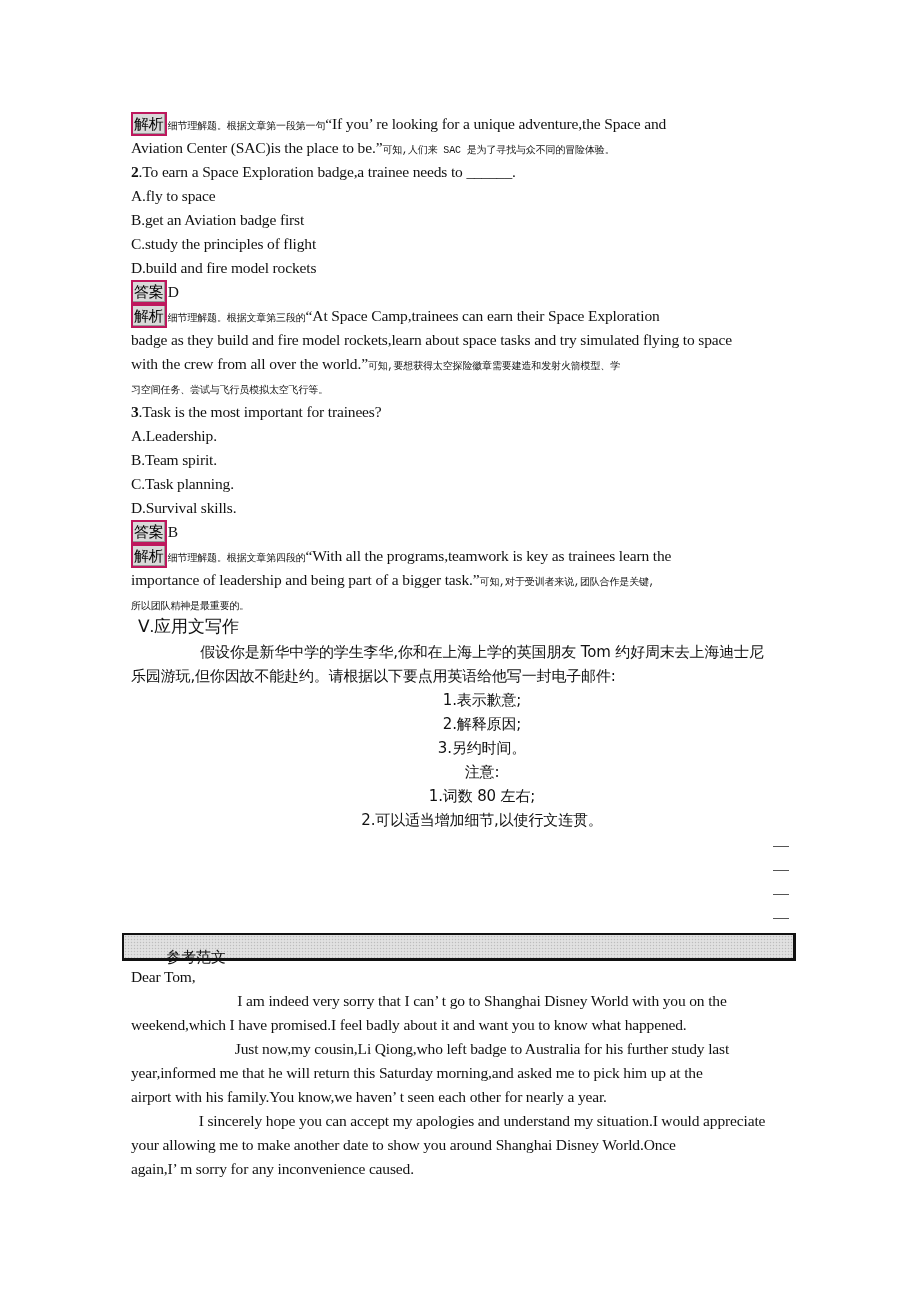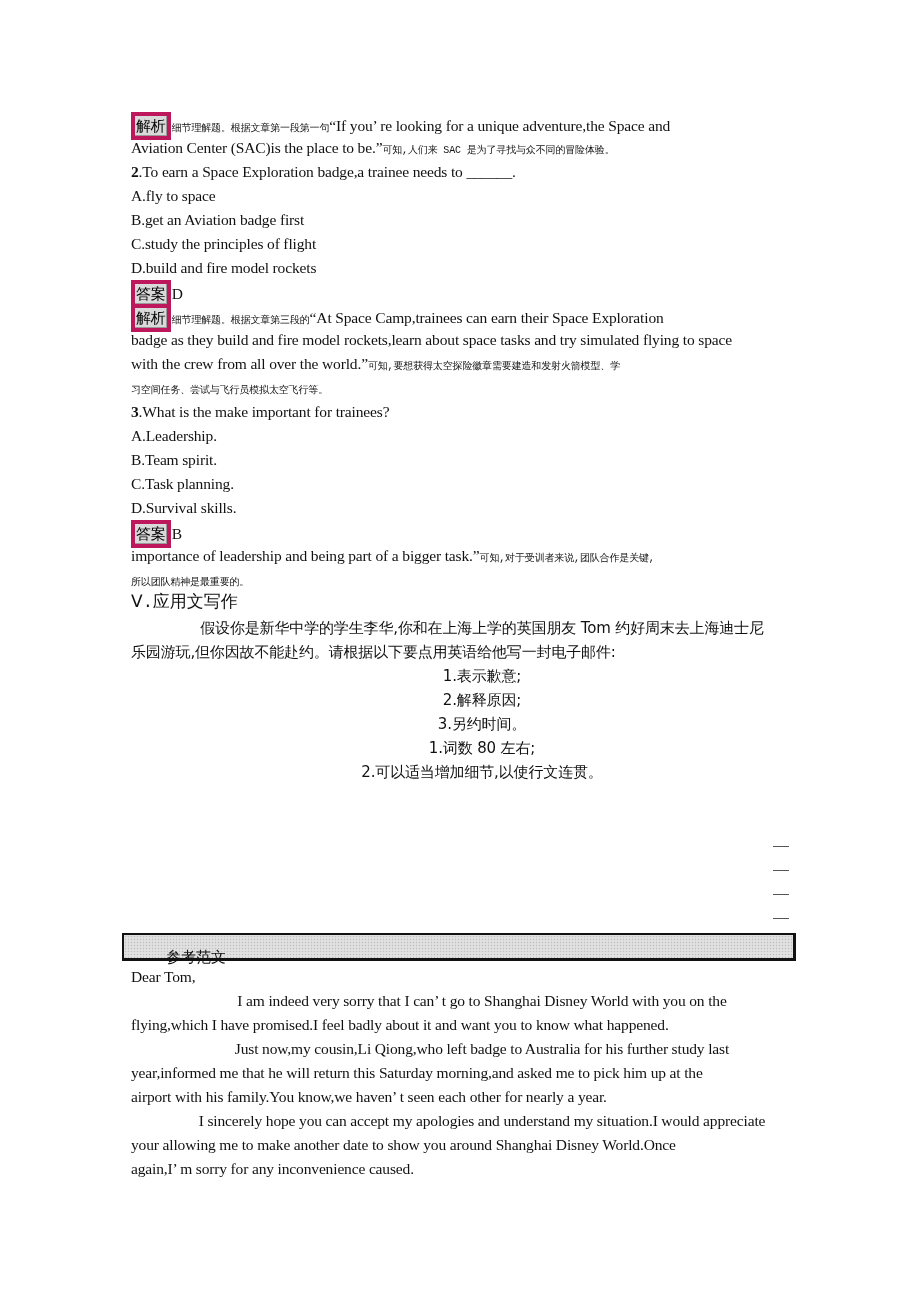--- a/index.html
+++ b/index.html
@@ -24,44 +24,45 @@
     .line {
       font-size: 15.5px;
       line-height: 24px;
       height: 24px;
       white-space: nowrap;
       letter-spacing: -0.15px;
     }
     .badge {
       display: inline-block;
       background: #d9d9d9;
-      border: 4px solid #be185d;
+      border: 2px solid #be185d;
       box-shadow: inset -1px -1px 0 #9a9a9a;
       font-family: "DejaVu Sans", sans-serif;
       font-size: 15px;
       line-height: 20px;
       height: 20px;
       padding: 0 1px;
       margin-right: 1px;
       vertical-align: 0px;
       color: #000;
     }
     .cn {
       font-family: Liberation Mono, monospace;
       font-size: 10px;
     }
     .num {
       font-weight: bold;
     }
     .section-heading {
-      font-family: Liberation Mono, monospace;
+      font-family: Liberation Serif, serif;
       font-size: 17px;
       line-height: 26px;
       height: 26px;
       margin-top: -2px;
+      margin-left: 7px;
     }
     .indent {
       padding-left: 32px;
       text-align: center;
     }
     .cn-para {
       font-family: "DejaVu Sans", sans-serif;
       font-size: 15px;
       line-height: 24px;
     }
@@ -136,60 +137,64 @@
   </div>
   <div class="line">badge as they build and fire model rockets,learn about space tasks and try simulated flying to space</div>
   <div class="line">
     <span>with the crew from all over the world.”</span><span class="cn">可知,要想获得太空探险徽章需要建造和发射火箭模型、学</span>
   </div>
   <div class="line">
     <span class="cn">习空间任务、尝试与飞行员模拟太空飞行等。</span>
   </div>
 
   <div class="line">
-    <span class="num">3</span><span>.What is the make important for trainees?</span>
+    <span class="num">3</span><span>.Task is the most important for trainees?</span>
   </div>
   <div class="line">A.Leadership.</div>
   <div class="line">B.Team spirit.</div>
   <div class="line">C.Task planning.</div>
   <div class="line">D.Survival skills.</div>
   <div class="line">
     <span class="badge">答案</span><span>B</span>
+  </div>
+  <div class="line">
+    <span class="badge">解析</span><span class="cn">细节理解题。根据文章第四段的</span><span>“With all the programs,teamwork is key as trainees learn the</span>
   </div>
   <div class="line">
     <span>importance of leadership and being part of a bigger task.”</span><span class="cn">可知,对于受训者来说,团队合作是关键,</span>
   </div>
   <div class="line">
     <span class="cn">所以团队精神是最重要的。</span>
   </div>
 
   <div class="section-heading">Ⅴ.应用文写作</div>
   <div class="line cn-para indent">假设你是新华中学的学生李华,你和在上海上学的英国朋友 Tom 约好周末去上海迪士尼</div>
   <div class="line cn-para">乐园游玩,但你因故不能赴约。请根据以下要点用英语给他写一封电子邮件:</div>
   <div class="line cn-para indent">1.表示歉意;</div>
   <div class="line cn-para indent">2.解释原因;</div>
   <div class="line cn-para indent">3.另约时间。</div>
+  <div class="line cn-para indent">注意:</div>
   <div class="line cn-para indent">1.词数 80 左右;</div>
   <div class="line cn-para indent">2.可以适当增加细节,以使行文连贯。</div>
 </div>
 
 <div class="dashes">
   <div class="dash"></div>
   <div class="dash"></div>
   <div class="dash"></div>
   <div class="dash"></div>
 </div>
 
 <div class="ref-bar">
   <span class="ref-bar-label">参考范文</span>
 </div>
 
 <div class="letter">
   <div class="line">Dear Tom,</div>
   <div class="line indent">I am indeed very sorry that I can’ t go to Shanghai Disney World with you on the</div>
-  <div class="line">flying,which I have promised.I feel badly about it and want you to know what happened.</div>
+  <div class="line">weekend,which I have promised.I feel badly about it and want you to know what happened.</div>
   <div class="line indent">Just now,my cousin,Li Qiong,who left badge to Australia for his further study last</div>
   <div class="line">year,informed me that he will return this Saturday morning,and asked me to pick him up at the</div>
   <div class="line">airport with his family.You know,we haven’ t seen each other for nearly a year.</div>
   <div class="line indent">I sincerely hope you can accept my apologies and understand my situation.I would appreciate</div>
   <div class="line">your allowing me to make another date to show you around Shanghai Disney World.Once</div>
   <div class="line">again,I’ m sorry for any inconvenience caused.</div>
 </div>
 
 </body></html>

